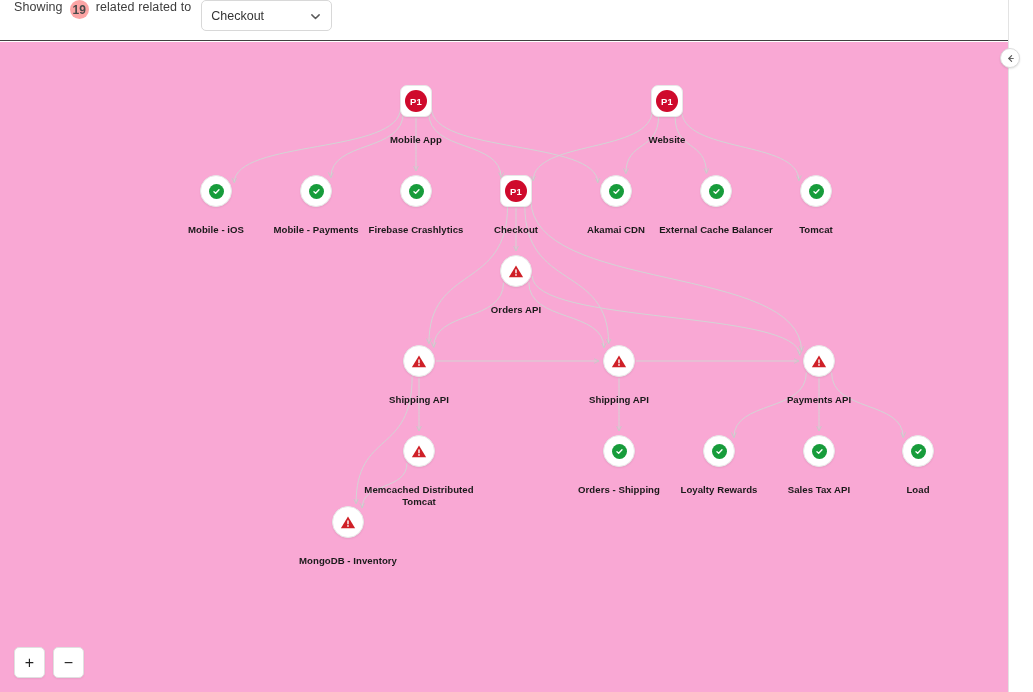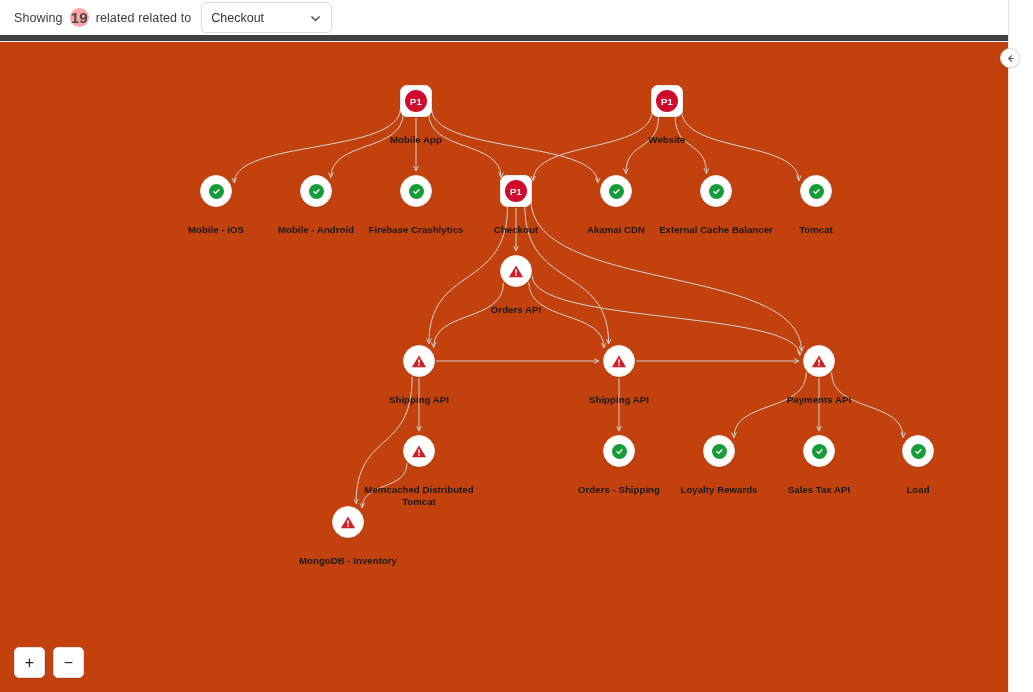--- a/index.html
+++ b/index.html
@@ -18,41 +18,40 @@
     width: 1033px;
     height: 692px;
   }
   
   .header {
     position: absolute;
     left: 0; top: 0;
     width: 1008px;
     height: 41px;
     background: #ffffff;
-    border-bottom: 6px solid #404040;
-    display: flex;
-    align-items: center;
+    border-bottom: 1px solid #404040;
+    display: flex;
     box-sizing: border-box;
     padding-left: 14px;
   }
   .hdr-text {
     font-size: 12.5px;
     color: #3c3c3c;
     letter-spacing: .1px;
   }
   .count-badge {
     display: inline-flex;
     align-items: center;
     justify-content: center;
     width: 19px;
     height: 19px;
     border-radius: 50%;
     background: #fca5a5;
     color: #4a4a4a;
-    font-size: 15px;
+    font-size: 12px;
     font-weight: bold;
     margin: 0 7px;
   }
   .select-box {
     position: relative;
     margin-left: 10px;
     width: 131px;
     height: 31px;
     background: #fff;
     border: 1px solid #d8d8d8;
@@ -72,21 +71,21 @@
     width: 13px;
     height: 13px;
     color: #5a5a5a;
   }
   
   .canvas {
     position: absolute;
     left: 0; top: 42px;
     width: 1008px;
     height: 650px;
-    background: #c2410c;
+    background: #f9a8d4;
     overflow: hidden;
   }
   .edges {
     position: absolute;
     left: 0; top: 0;
     width: 1008px;
     height: 650px;
   }
   
   .node {
@@ -289,21 +288,21 @@
           <div class="node-label">Mobile - iOS</div>
         </div>
         <div class="node round" style="left: 316px; top: 149px;">
           <div class="node-shape">
             <div class="badge-ok">
               <svg viewBox="0 0 16 16" fill="none" stroke="#fff" stroke-width="2.4" stroke-linecap="round" stroke-linejoin="round">
                 <path d="M3.5 8.4 L6.5 11.2 L12.4 4.8"></path>
               </svg>
             </div>
           </div>
-          <div class="node-label">Mobile - Android</div>
+          <div class="node-label">Mobile - Payments</div>
         </div>
         <div class="node round" style="left: 416px; top: 149px;">
           <div class="node-shape">
             <div class="badge-ok">
               <svg viewBox="0 0 16 16" fill="none" stroke="#fff" stroke-width="2.4" stroke-linecap="round" stroke-linejoin="round">
                 <path d="M3.5 8.4 L6.5 11.2 L12.4 4.8"></path>
               </svg>
             </div>
           </div>
           <div class="node-label">Firebase Crashlytics</div>

